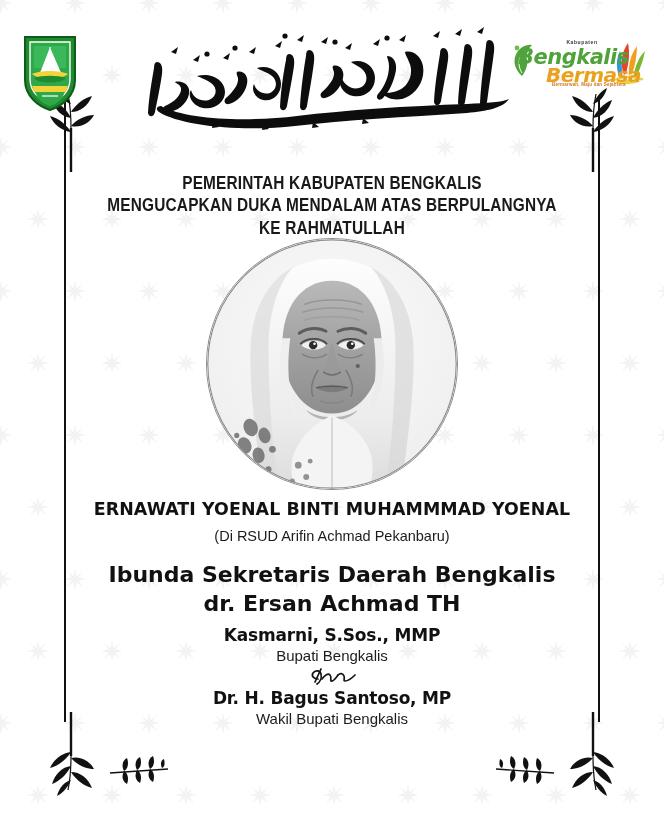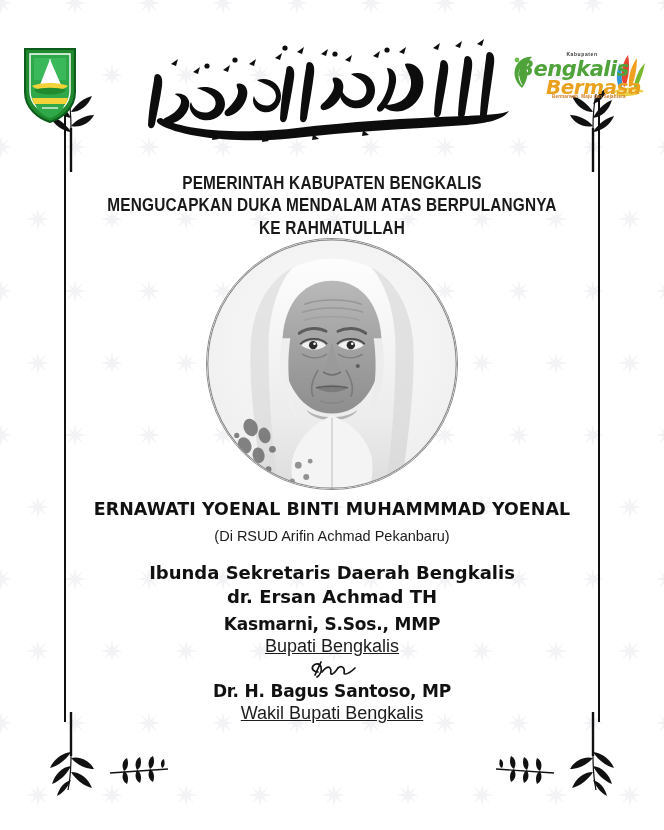--- a/index.html
+++ b/index.html
@@ -44,21 +44,21 @@
   .branch-tl { left:36px;  top:88px;  width:70px; height:84px; }
   .branch-tr { left:558px; top:88px;  width:70px; height:84px; transform:scaleX(-1); }
   .branch-bl { left:36px;  top:712px; width:70px; height:84px; transform:scaleY(-1); }
   .branch-br { left:558px; top:712px; width:70px; height:84px; transform:scale(-1,-1); }
   .sprig { position:absolute; z-index:3; width:64px; height:30px; }
   .sprig-bl { left:108px; top:756px; }
   .sprig-br { left:492px; top:756px; transform:scaleX(-1); }
 
   
   .header {
-    position:absolute; top:16px; left:0; right:0; height:150px;
+    position:absolute; top:4px; left:0; right:0; height:150px;
     z-index:4;
   }
   .emblem { position:absolute; left:22px; top:30px; width:56px; height:78px; }
   .bermasa-logo {
     position:absolute; right:20px; top:36px;
     width:132px; height:62px;
     text-align:center;
   }
   .bermasa-kab {
     font-size:5px; font-weight:bold; color:#3a3a3a;
@@ -133,41 +133,41 @@
     line-height:1.2;
     font-family:"DejaVu Sans", sans-serif;
     transform:scaleX(.94); transform-origin:center;
   }
   .hospital {
     font-size:14.5px; color:#1c1c1c;
     margin-top:7px; line-height:1.25;
   }
   .relation {
     margin-top:16px;
-    font-size:18px; font-weight:bold; color:#111;
+    font-size:22px; font-weight:bold; color:#111;
     line-height:1.3;
     font-family:"DejaVu Sans", sans-serif;
   }
   .prayer {
     margin-top:20px;
     font-size:13.4px; font-style:italic;
     color:#161616; line-height:1.62;
   }
   .salam {
     margin-top:20px;
     font-size:14.5px; font-style:italic; color:#161616;
   }
   .sig-name {
     margin-top:6px;
     font-size:17px; font-weight:bold; color:#111;
     font-family:"DejaVu Sans", sans-serif;
     letter-spacing:-.2px;
   }
   .sig-title {
-    font-size:18px; color:#1c1c1c; line-height:1.3; margin-top:1px;text-decoration:underline;
+    font-size:15px; color:#1c1c1c; line-height:1.3; margin-top:1px;
   }
   .dan-script {
     margin-top:2px; margin-bottom:-2px;
     height:17px;
     display:flex; align-items:center; justify-content:center;
   }
   .dan-script svg { display:block; }
 </style>
 </head>
 <body>

